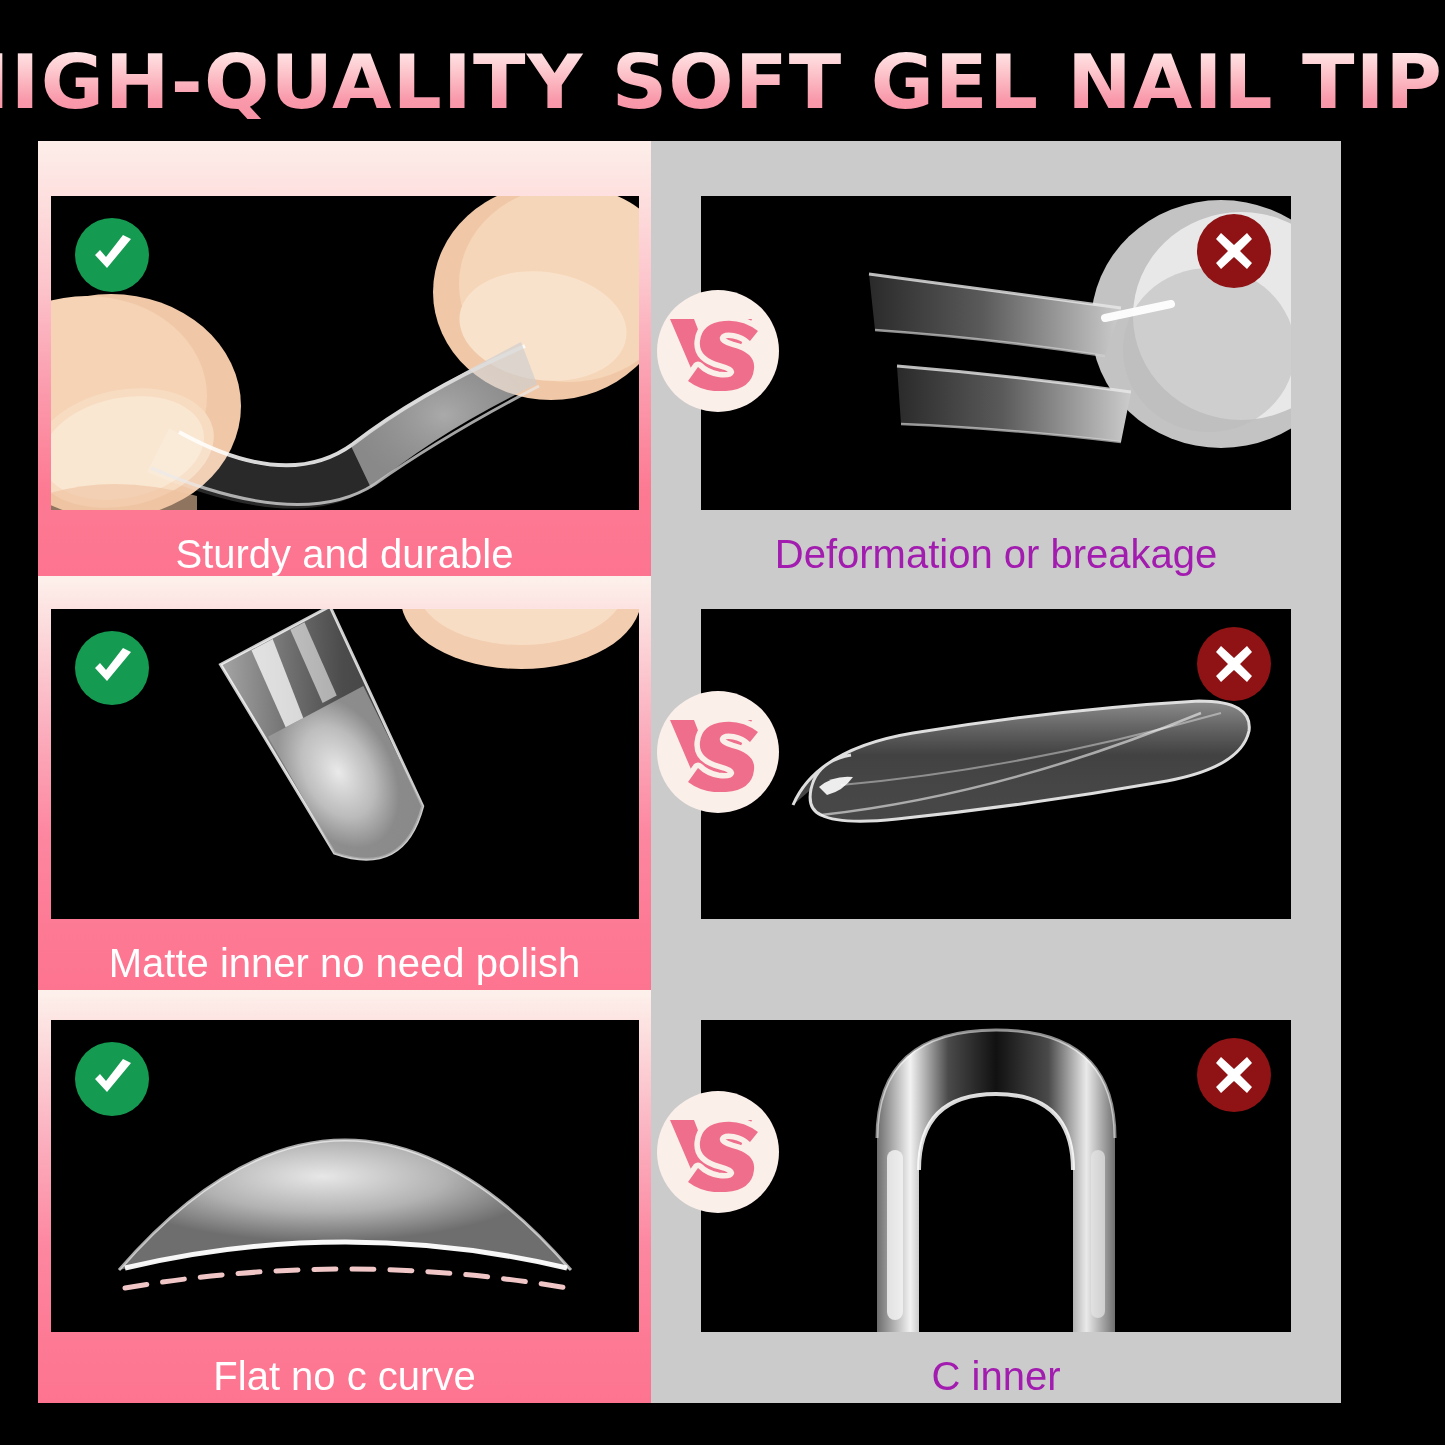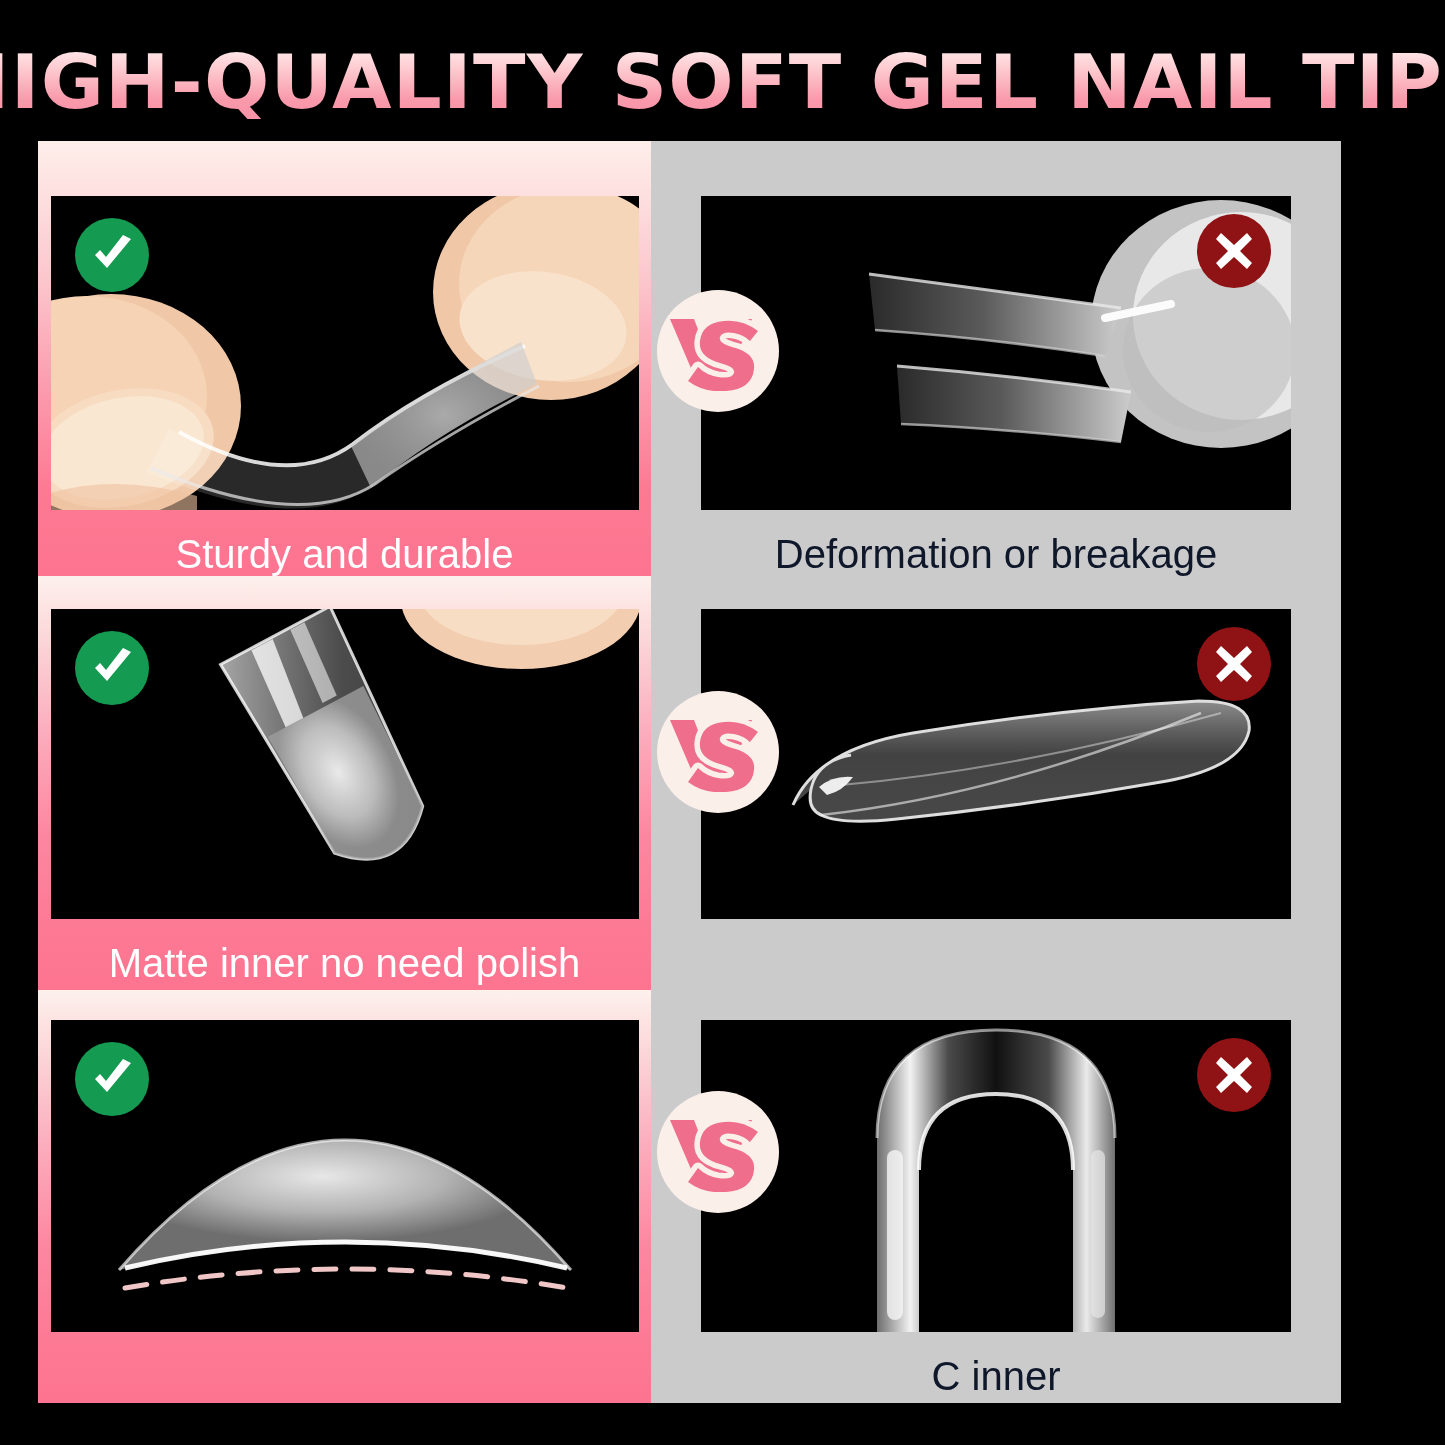--- a/index.html
+++ b/index.html
@@ -94,21 +94,21 @@
 
   
   .caption{
     font-size:40px;
     line-height:1.1;
     font-family:"Liberation Sans", sans-serif;
     text-align:center;
     white-space:nowrap;
   }
   .col-good .caption{ color:#ffffff; margin-top:22px; }
-  .col-bad  .caption{ color:#0f172a; margin-top:22px; }
+  .col-bad  .caption{ color:#a21caf; margin-top:22px; }
 
   
   .badge-ok, .badge-no{
     position:absolute; width:74px; height:74px; border-radius:50%;
     display:flex; align-items:center; justify-content:center;
   }
   .badge-ok{ background:#159a52; left:24px; top:22px; }
   .badge-no{ background:#8f1315; right:20px; top:18px; }
   .badge-ok svg, .badge-no svg{ width:52px; height:52px; display:block; }
 
@@ -231,20 +231,21 @@
           <path d="M74 248 Q294 196 516 248" fill="none" stroke="#ffffff" stroke-width="5" opacity=".95"></path>
 
           <path d="M74 268 Q294 230 516 268" fill="none" stroke="#f0c6c6" stroke-width="5" stroke-dasharray="22 16" stroke-linecap="round"></path>
         </svg>
         <div class="badge-ok">
           <svg viewBox="0 0 52 52">
               <path d="M9 26 L21 39 L45 10 L37 6 L20 28 L14 21 Z" fill="#fff"></path>
             </svg>
         </div>
       </div>
+      <div class="caption">Flat no c curve</div>
     </div>
   </div>
 
   <div class="col-bad">
 
     <div class="row r1">
       <div class="photo">
         <svg class="scene" viewBox="0 0 590 314" preserveAspectRatio="xMidYMid slice">
           <rect width="590" height="314" fill="#000"></rect>
           <defs>

